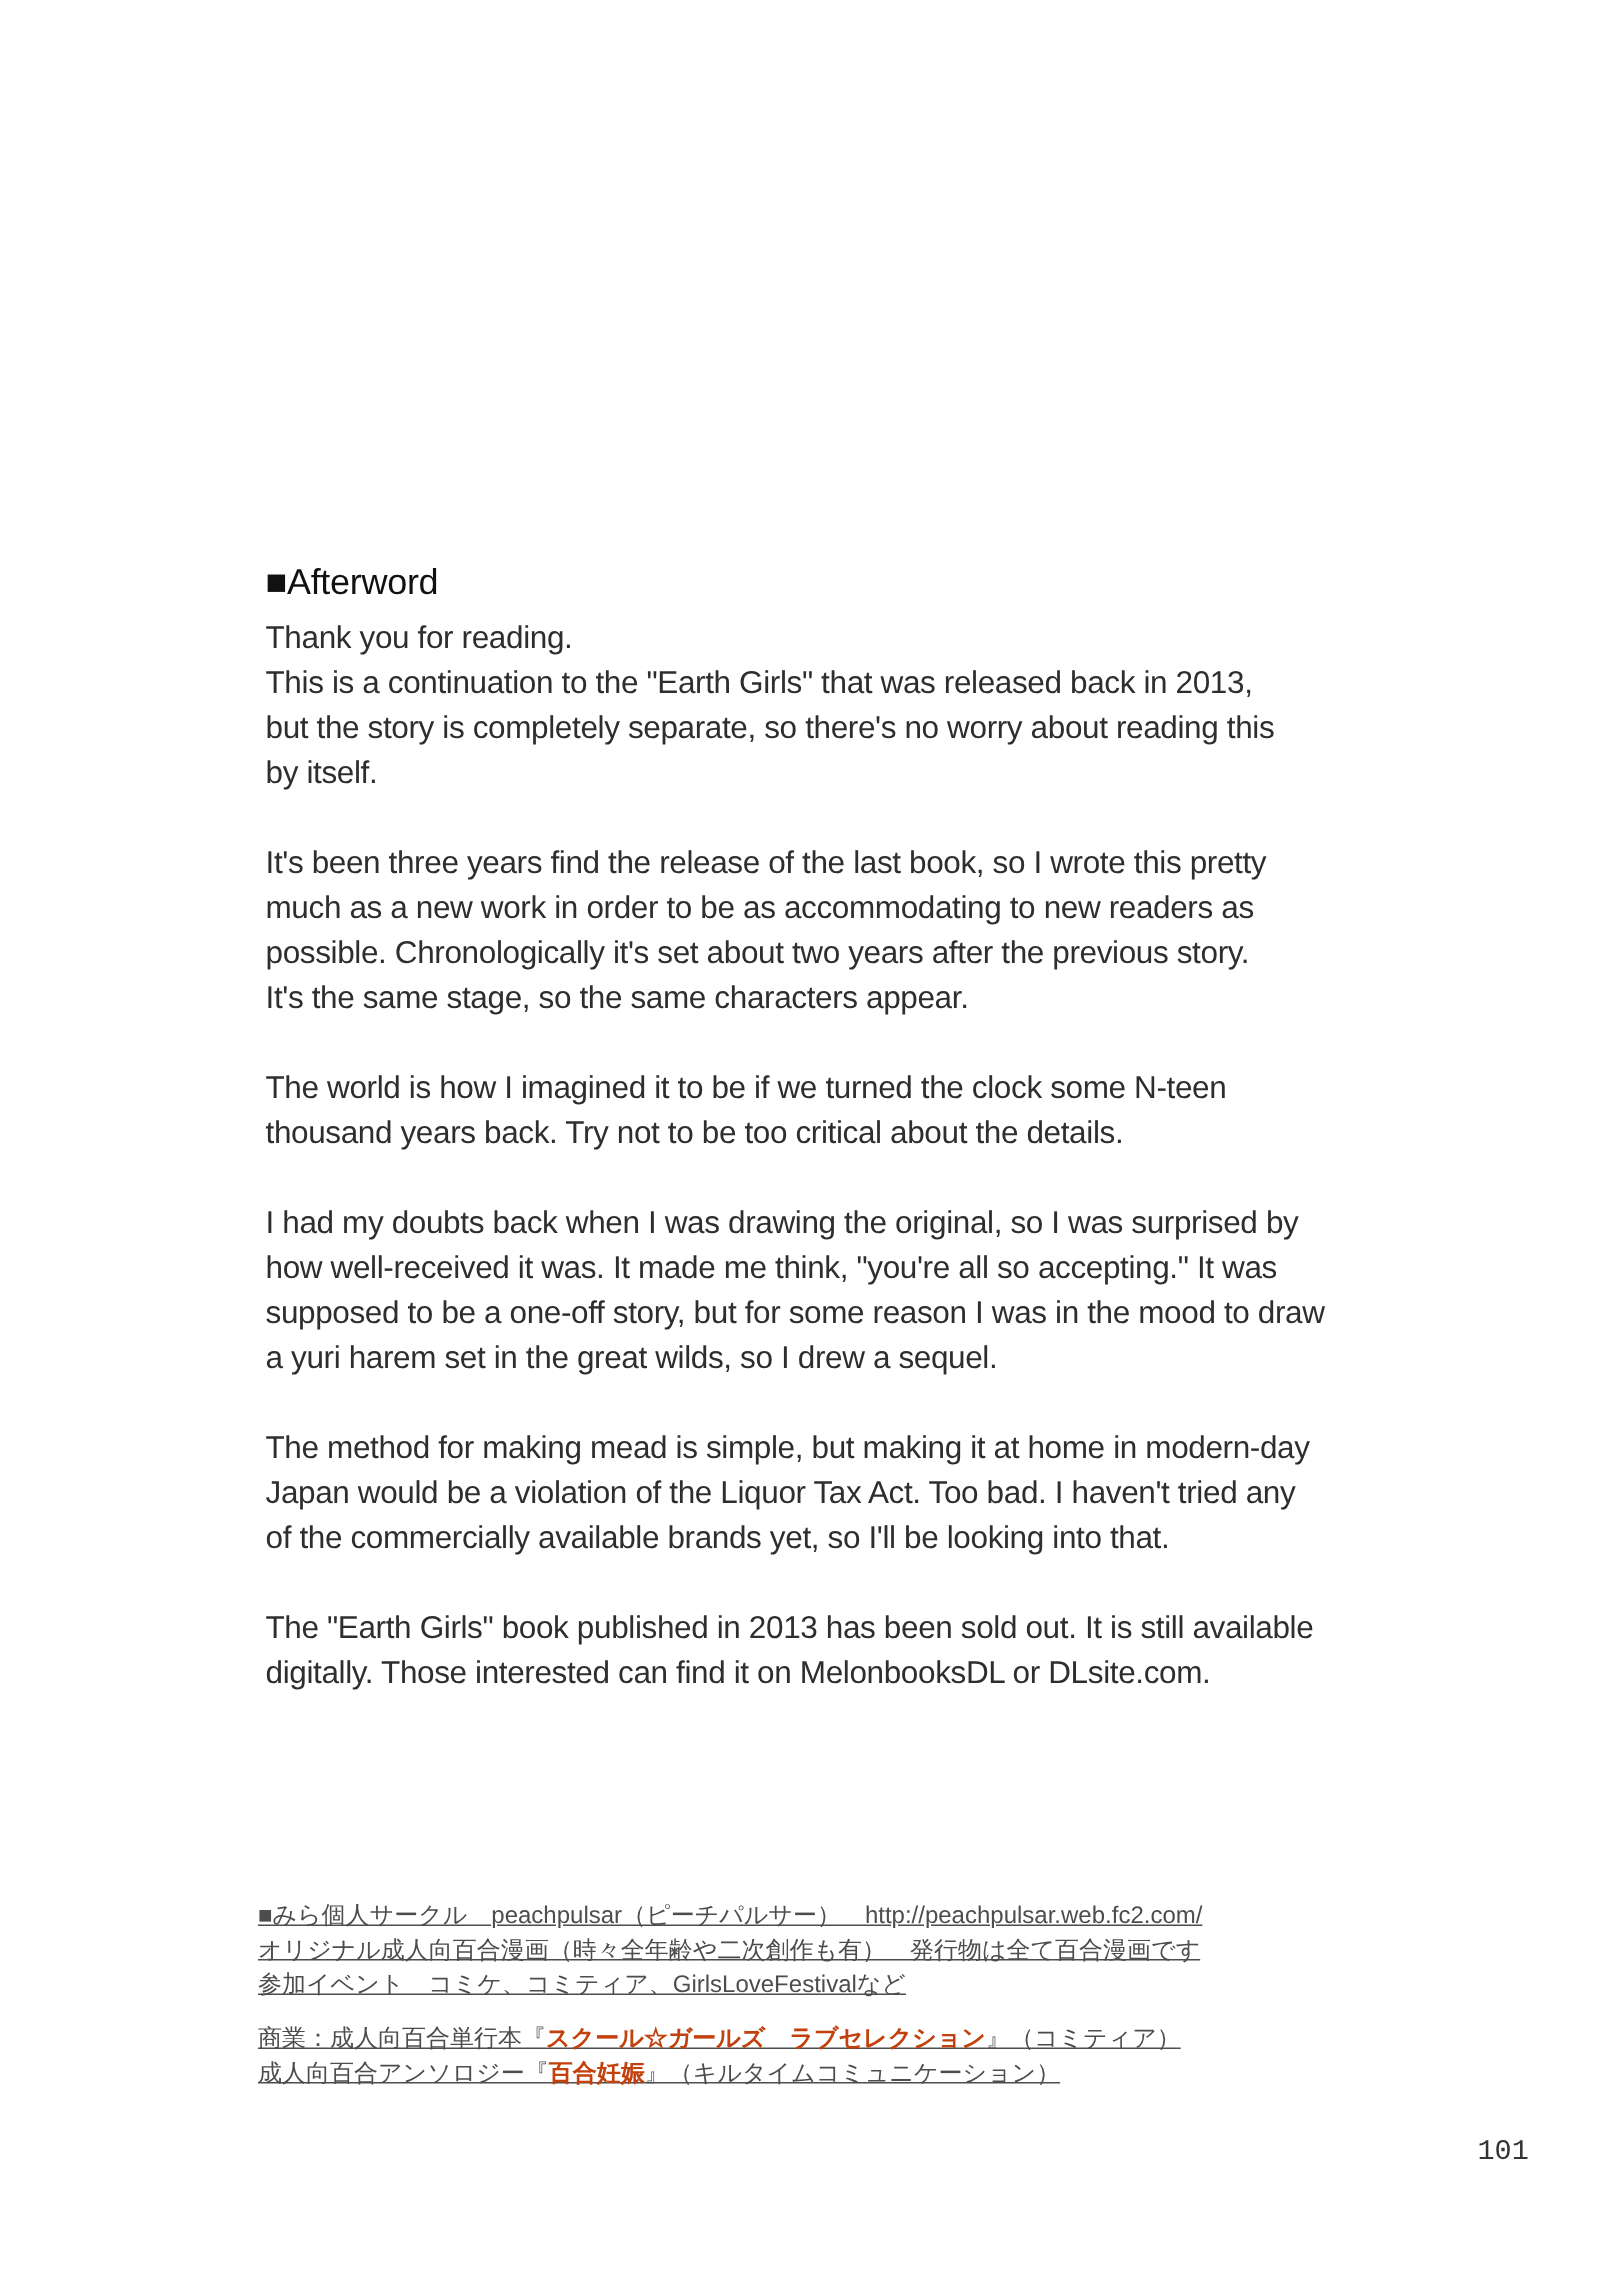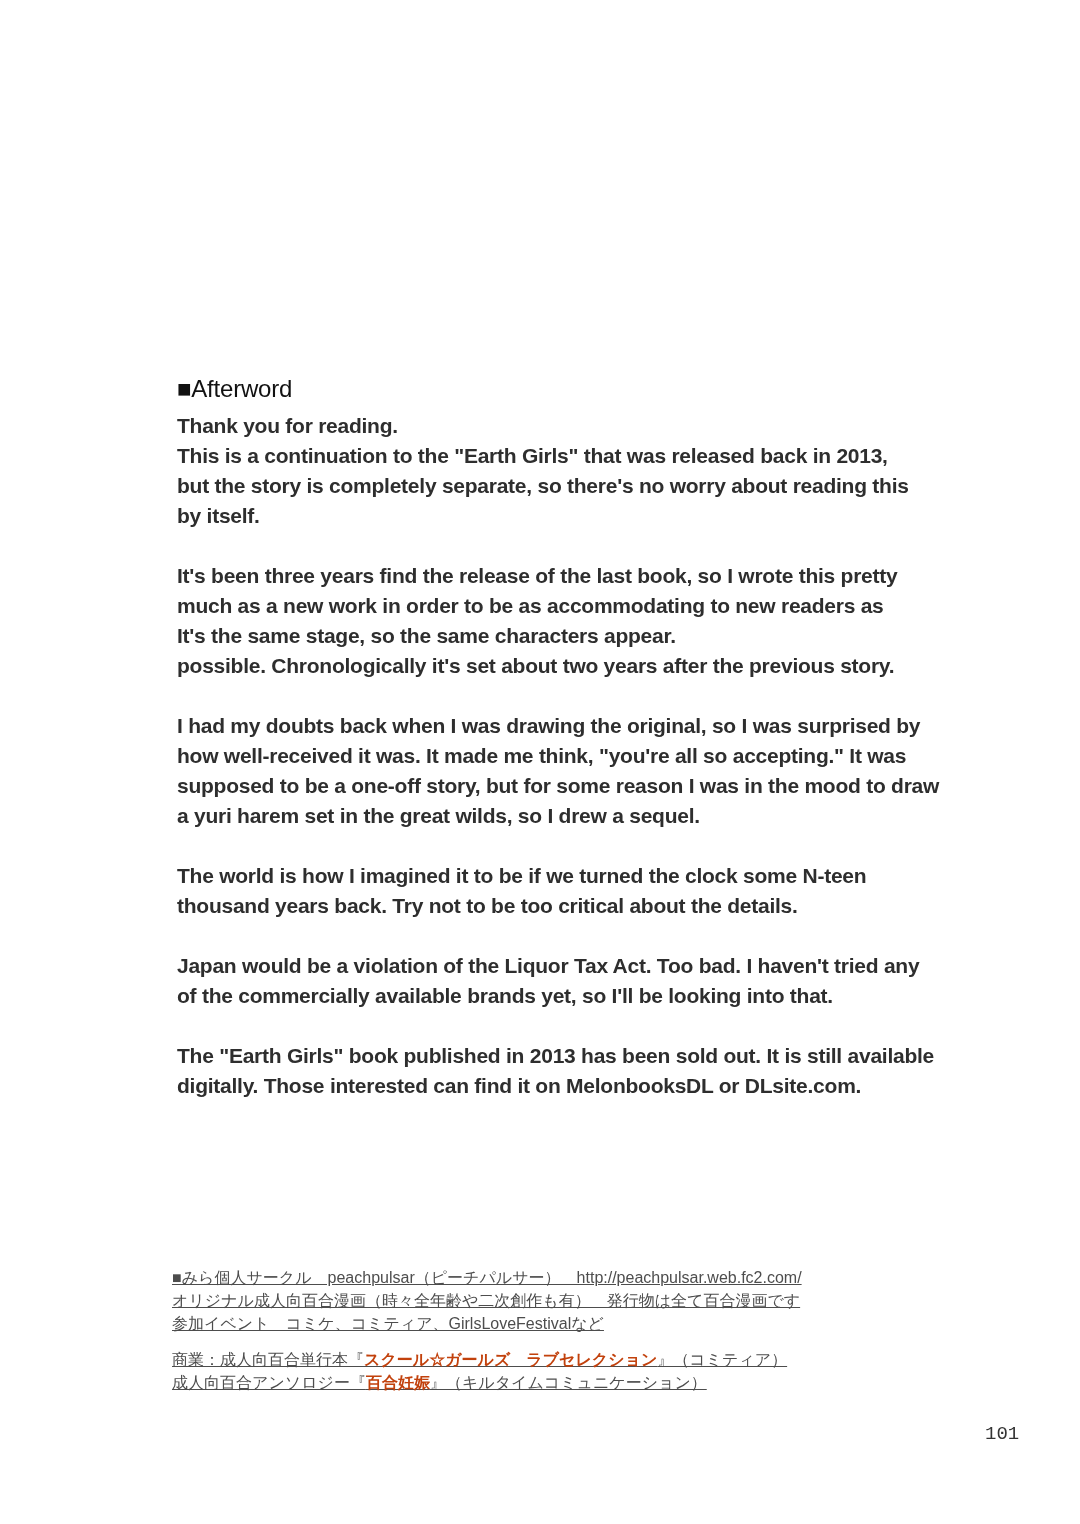--- a/index.html
+++ b/index.html
@@ -30,21 +30,20 @@
     margin-bottom: 6px;
   }
   .para {
     margin: 0 0 30px 0;
   }
   .para .line {
     font-size: 21px;
     line-height: 30px;
     letter-spacing: -0.25px;
     white-space: pre;
-    font-weight: bold;
   }
   .content-ja {
     position: absolute;
     left: 172px;
     top: 1266px;
     width: 760px;
     color: #4d4d4d;
     text-decoration: underline;
   }
   .ja-block {
@@ -79,37 +78,38 @@
     <div class="para">
       <div class="line">Thank you for reading.</div>
       <div class="line">This is a continuation to the "Earth Girls" that was released back in 2013,</div>
       <div class="line">but the story is completely separate, so there's no worry about reading this</div>
       <div class="line">by itself.</div>
     </div>
 
     <div class="para">
       <div class="line">It's been three years find the release of the last book, so I wrote this pretty</div>
       <div class="line">much as a new work in order to be as accommodating to new readers as</div>
+      <div class="line">possible. Chronologically it's set about two years after the previous story.</div>
       <div class="line">It's the same stage, so the same characters appear.</div>
-      <div class="line">possible. Chronologically it's set about two years after the previous story.</div>
+    </div>
+
+    <div class="para">
+      <div class="line">The world is how I imagined it to be if we turned the clock some N-teen</div>
+      <div class="line">thousand years back. Try not to be too critical about the details.</div>
     </div>
 
     <div class="para">
       <div class="line">I had my doubts back when I was drawing the original, so I was surprised by</div>
       <div class="line">how well-received it was. It made me think, "you're all so accepting." It was</div>
       <div class="line">supposed to be a one-off story, but for some reason I was in the mood to draw</div>
       <div class="line">a yuri harem set in the great wilds, so I drew a sequel.</div>
     </div>
 
     <div class="para">
-      <div class="line">The world is how I imagined it to be if we turned the clock some N-teen</div>
-      <div class="line">thousand years back. Try not to be too critical about the details.</div>
-    </div>
-
-    <div class="para">
+      <div class="line">The method for making mead is simple, but making it at home in modern-day</div>
       <div class="line">Japan would be a violation of the Liquor Tax Act. Too bad. I haven't tried any</div>
       <div class="line">of the commercially available brands yet, so I'll be looking into that.</div>
     </div>
 
     <div class="para">
       <div class="line">The "Earth Girls" book published in 2013 has been sold out. It is still available</div>
       <div class="line">digitally. Those interested can find it on MelonbooksDL or DLsite.com.</div>
     </div>
   </div>
 

